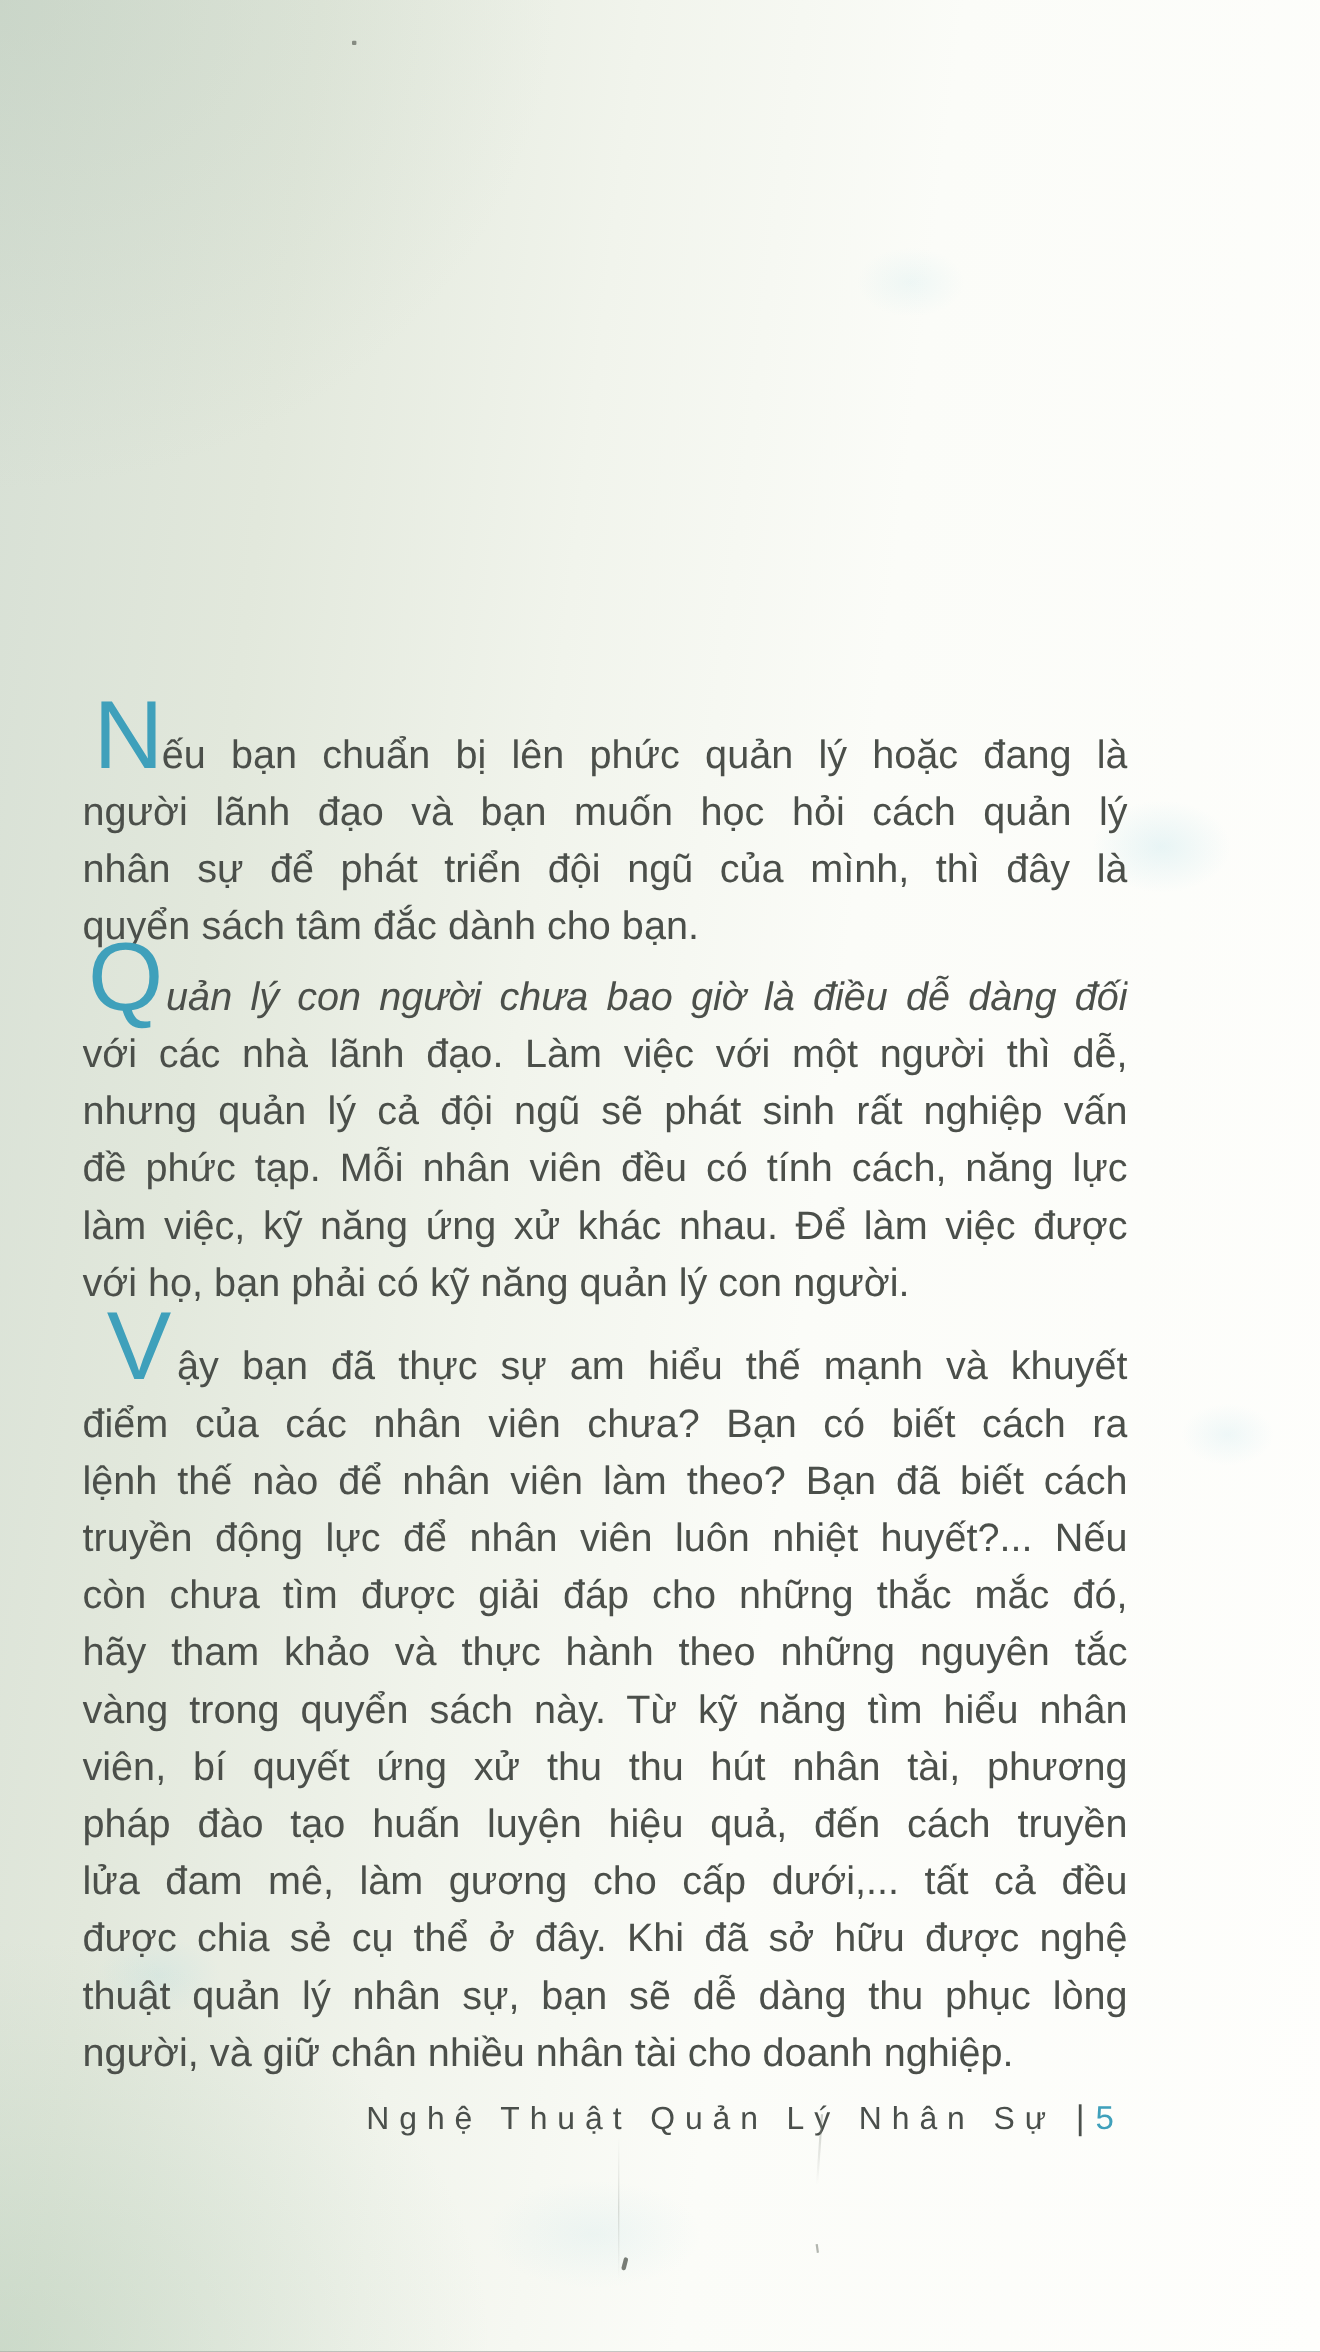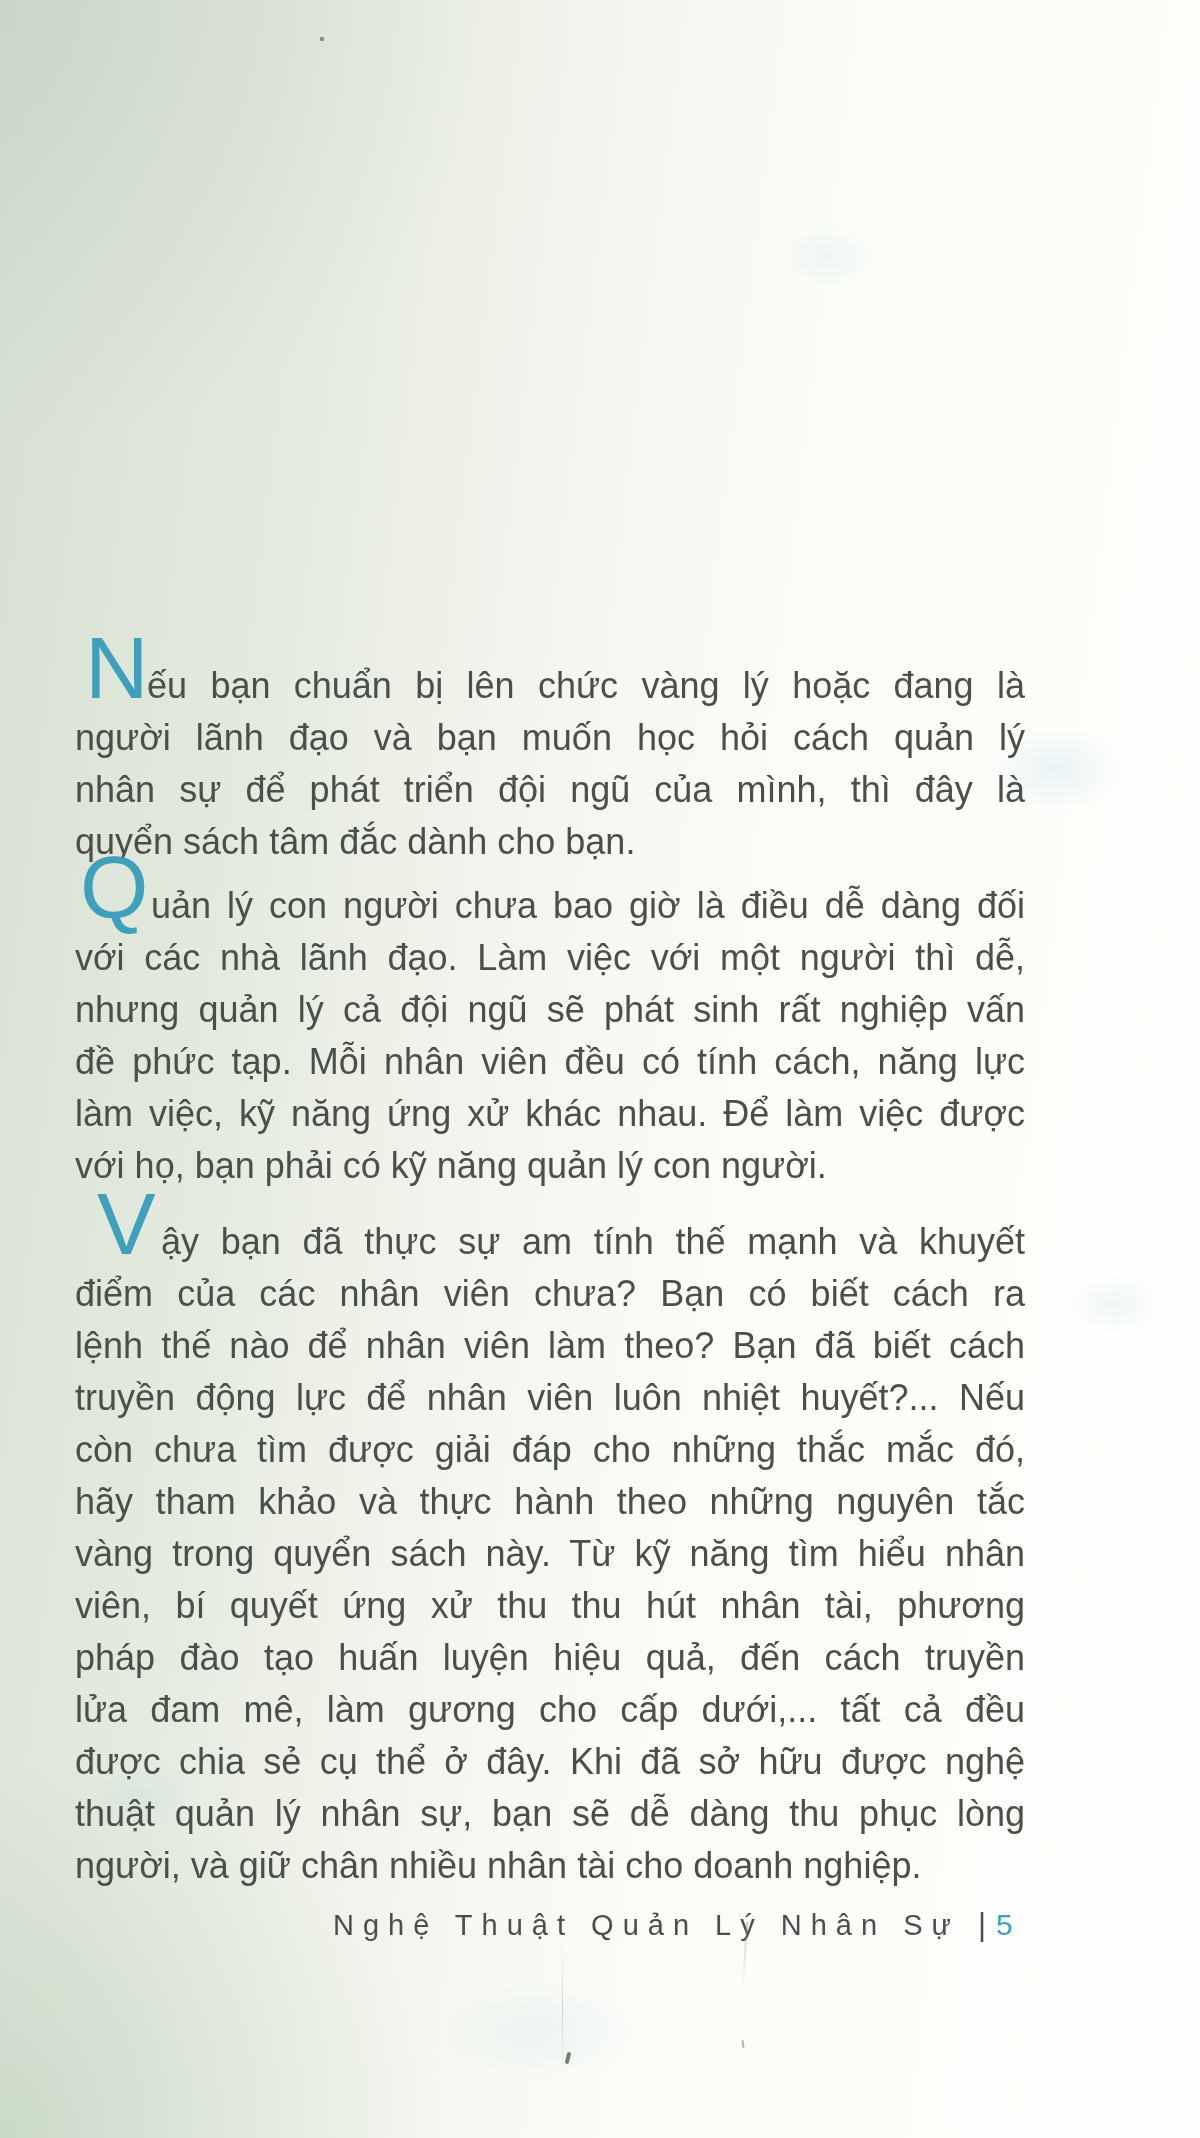--- a/index.html
+++ b/index.html
@@ -29,21 +29,21 @@
   .para-1{top:880px;}
   .para-2{top:1216px;}
   .line{
     text-align:justify;
     -moz-text-align-last:justify;
     text-align-last:justify;
     height:52px;overflow:hidden;white-space:normal;
   }
   .line.last{text-align-last:left;-moz-text-align-last:left;}
   .para-0 .line.first{text-indent:72px;}
-  .para-1 .line.first{text-indent:76px;}
+  .para-1 .line.first{text-indent:76px;font-style:italic;}
   .para-2 .line.first{text-indent:86px;}
   .drop-cap{
     position:absolute;
     font-size:88px;line-height:1;
     color:#3fa0bb;
     font-weight:400;
   }
   .para-0 .drop-cap{left:10px;top:-36px;}
   .para-1 .drop-cap{left:5px;top:-36px;}
   .para-2 .drop-cap{left:22px;top:-36px;}
@@ -74,37 +74,37 @@
   .mark-2{left:742px;top:2040px;width:2px;height:8px;background:#6a6f66;opacity:.5;transform:rotate(-8deg);}
 </style>
 </head>
 <body>
 
 <div class="page">
 
   <div class="body-text">
       <div class="para para-0">
         <span class="drop-cap">N</span>
-        <div class="line first">ếu bạn chuẩn bị lên chức vàng lý hoặc đang là</div>
+        <div class="line first">ếu bạn chuẩn bị lên phức quản lý hoặc đang là</div>
         <div class="line">người lãnh đạo và bạn muốn học hỏi cách quản lý</div>
         <div class="line">nhân sự để phát triển đội ngũ của mình, thì đây là</div>
         <div class="line last">quyển sách tâm đắc dành cho bạn.</div>
       </div>
       <div class="para para-1">
         <span class="drop-cap">Q</span>
         <div class="line first">uản lý con người chưa bao giờ là điều dễ dàng đối</div>
         <div class="line">với các nhà lãnh đạo. Làm việc với một người thì dễ,</div>
         <div class="line">nhưng quản lý cả đội ngũ sẽ phát sinh rất nghiệp vấn</div>
         <div class="line">đề phức tạp. Mỗi nhân viên đều có tính cách, năng lực</div>
         <div class="line">làm việc, kỹ năng ứng xử khác nhau. Để làm việc được</div>
         <div class="line last">với họ, bạn phải có kỹ năng quản lý con người.</div>
       </div>
       <div class="para para-2">
         <span class="drop-cap">V</span>
-        <div class="line first">ậy bạn đã thực sự am tính thế mạnh và khuyết</div>
+        <div class="line first">ậy bạn đã thực sự am hiểu thế mạnh và khuyết</div>
         <div class="line">điểm của các nhân viên chưa? Bạn có biết cách ra</div>
         <div class="line">lệnh thế nào để nhân viên làm theo? Bạn đã biết cách</div>
         <div class="line">truyền động lực để nhân viên luôn nhiệt huyết?... Nếu</div>
         <div class="line">còn chưa tìm được giải đáp cho những thắc mắc đó,</div>
         <div class="line">hãy tham khảo và thực hành theo những nguyên tắc</div>
         <div class="line">vàng trong quyển sách này. Từ kỹ năng tìm hiểu nhân</div>
         <div class="line">viên, bí quyết ứng xử thu thu hút nhân tài, phương</div>
         <div class="line">pháp đào tạo huấn luyện hiệu quả, đến cách truyền</div>
         <div class="line">lửa đam mê, làm gương cho cấp dưới,... tất cả đều</div>
         <div class="line">được chia sẻ cụ thể ở đây. Khi đã sở hữu được nghệ</div>

